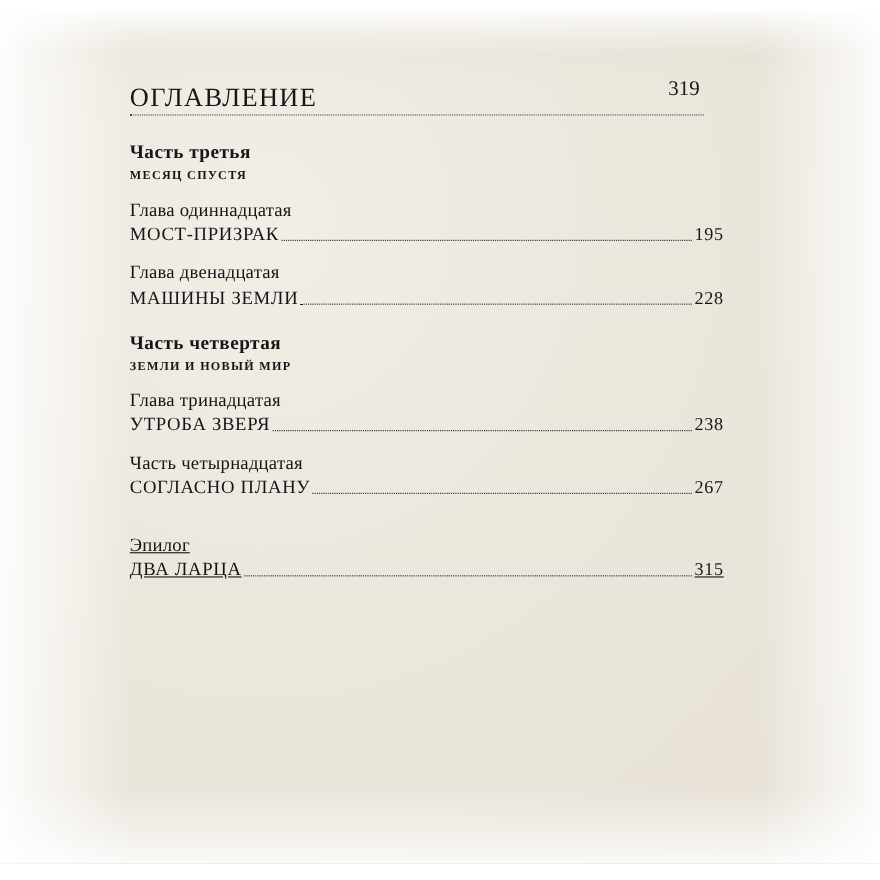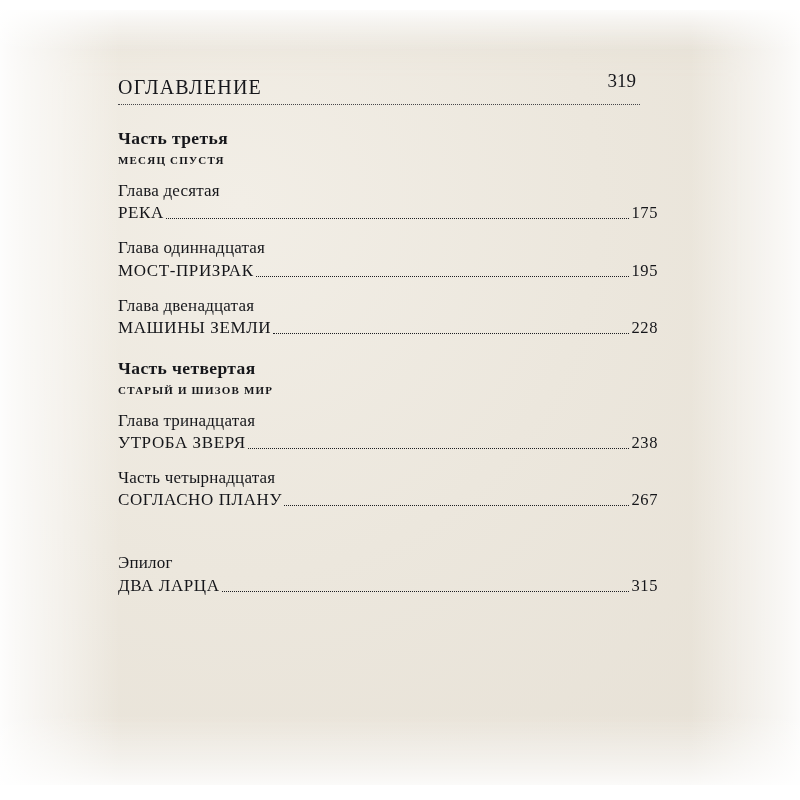--- a/index.html
+++ b/index.html
@@ -67,21 +67,21 @@
 
   
   .header-row {
     position: relative;
     height: 34px;
   }
   .header-title {
     position: absolute;
     left: 0;
     top: 6px;
-    font-size: 20px;
+    font-size: 24px;
     letter-spacing: 1.2px;
     color: #16171b;
   }
   .header-pageno {
     position: absolute;
     right: 22px;
     top: 0px;
     font-size: 19px;
     color: #16171b;
   }
@@ -143,21 +143,22 @@
   .entry-page {
     white-space: nowrap;
     font-size: 16.5px;
   }
 
   .part-block.second {
     margin-top: 20px;
   }
 
   .epilog-block {
-    margin-top: 42px;
+    margin-top: 32px;
+    text-decoration: underline;
   }
 </style>
 </head>
 <body>
 
 <div id="page">
   <div class="page-scan">
     <div class="paper-shade-left"></div>
     <div class="paper-shade-right"></div>
     <div class="paper-shade-top"></div>
@@ -170,28 +171,20 @@
         <div class="header-pageno">319</div>
         <div class="header-rule"></div>
       </div>
 
       <div class="part-block">
         <div class="part-name">Часть третья</div>
         <div class="part-sub">МЕСЯЦ СПУСТЯ</div>
       </div>
 
       <div class="entries">
-        <div class="entry">
-          <div class="entry-chapter">Глава десятая</div>
-          <div class="entry-line">
-            <span class="entry-title">РЕКА</span>
-            <span class="leader"></span>
-            <span class="entry-page">175</span>
-          </div>
-        </div>
 
         <div class="entry">
           <div class="entry-chapter">Глава одиннадцатая</div>
           <div class="entry-line">
             <span class="entry-title">МОСТ-ПРИЗРАК</span>
             <span class="leader"></span>
             <span class="entry-page">195</span>
           </div>
         </div>
 
@@ -200,21 +193,21 @@
           <div class="entry-line">
             <span class="entry-title">МАШИНЫ ЗЕМЛИ</span>
             <span class="leader"></span>
             <span class="entry-page">228</span>
           </div>
         </div>
       </div>
 
       <div class="part-block second">
         <div class="part-name">Часть четвертая</div>
-        <div class="part-sub">СТАРЫЙ И ШИЗОВ МИР</div>
+        <div class="part-sub">ЗЕМЛИ И НОВЫЙ МИР</div>
       </div>
 
       <div class="entries">
         <div class="entry">
           <div class="entry-chapter">Глава тринадцатая</div>
           <div class="entry-line">
             <span class="entry-title">УТРОБА ЗВЕРЯ</span>
             <span class="leader"></span>
             <span class="entry-page">238</span>
           </div>

